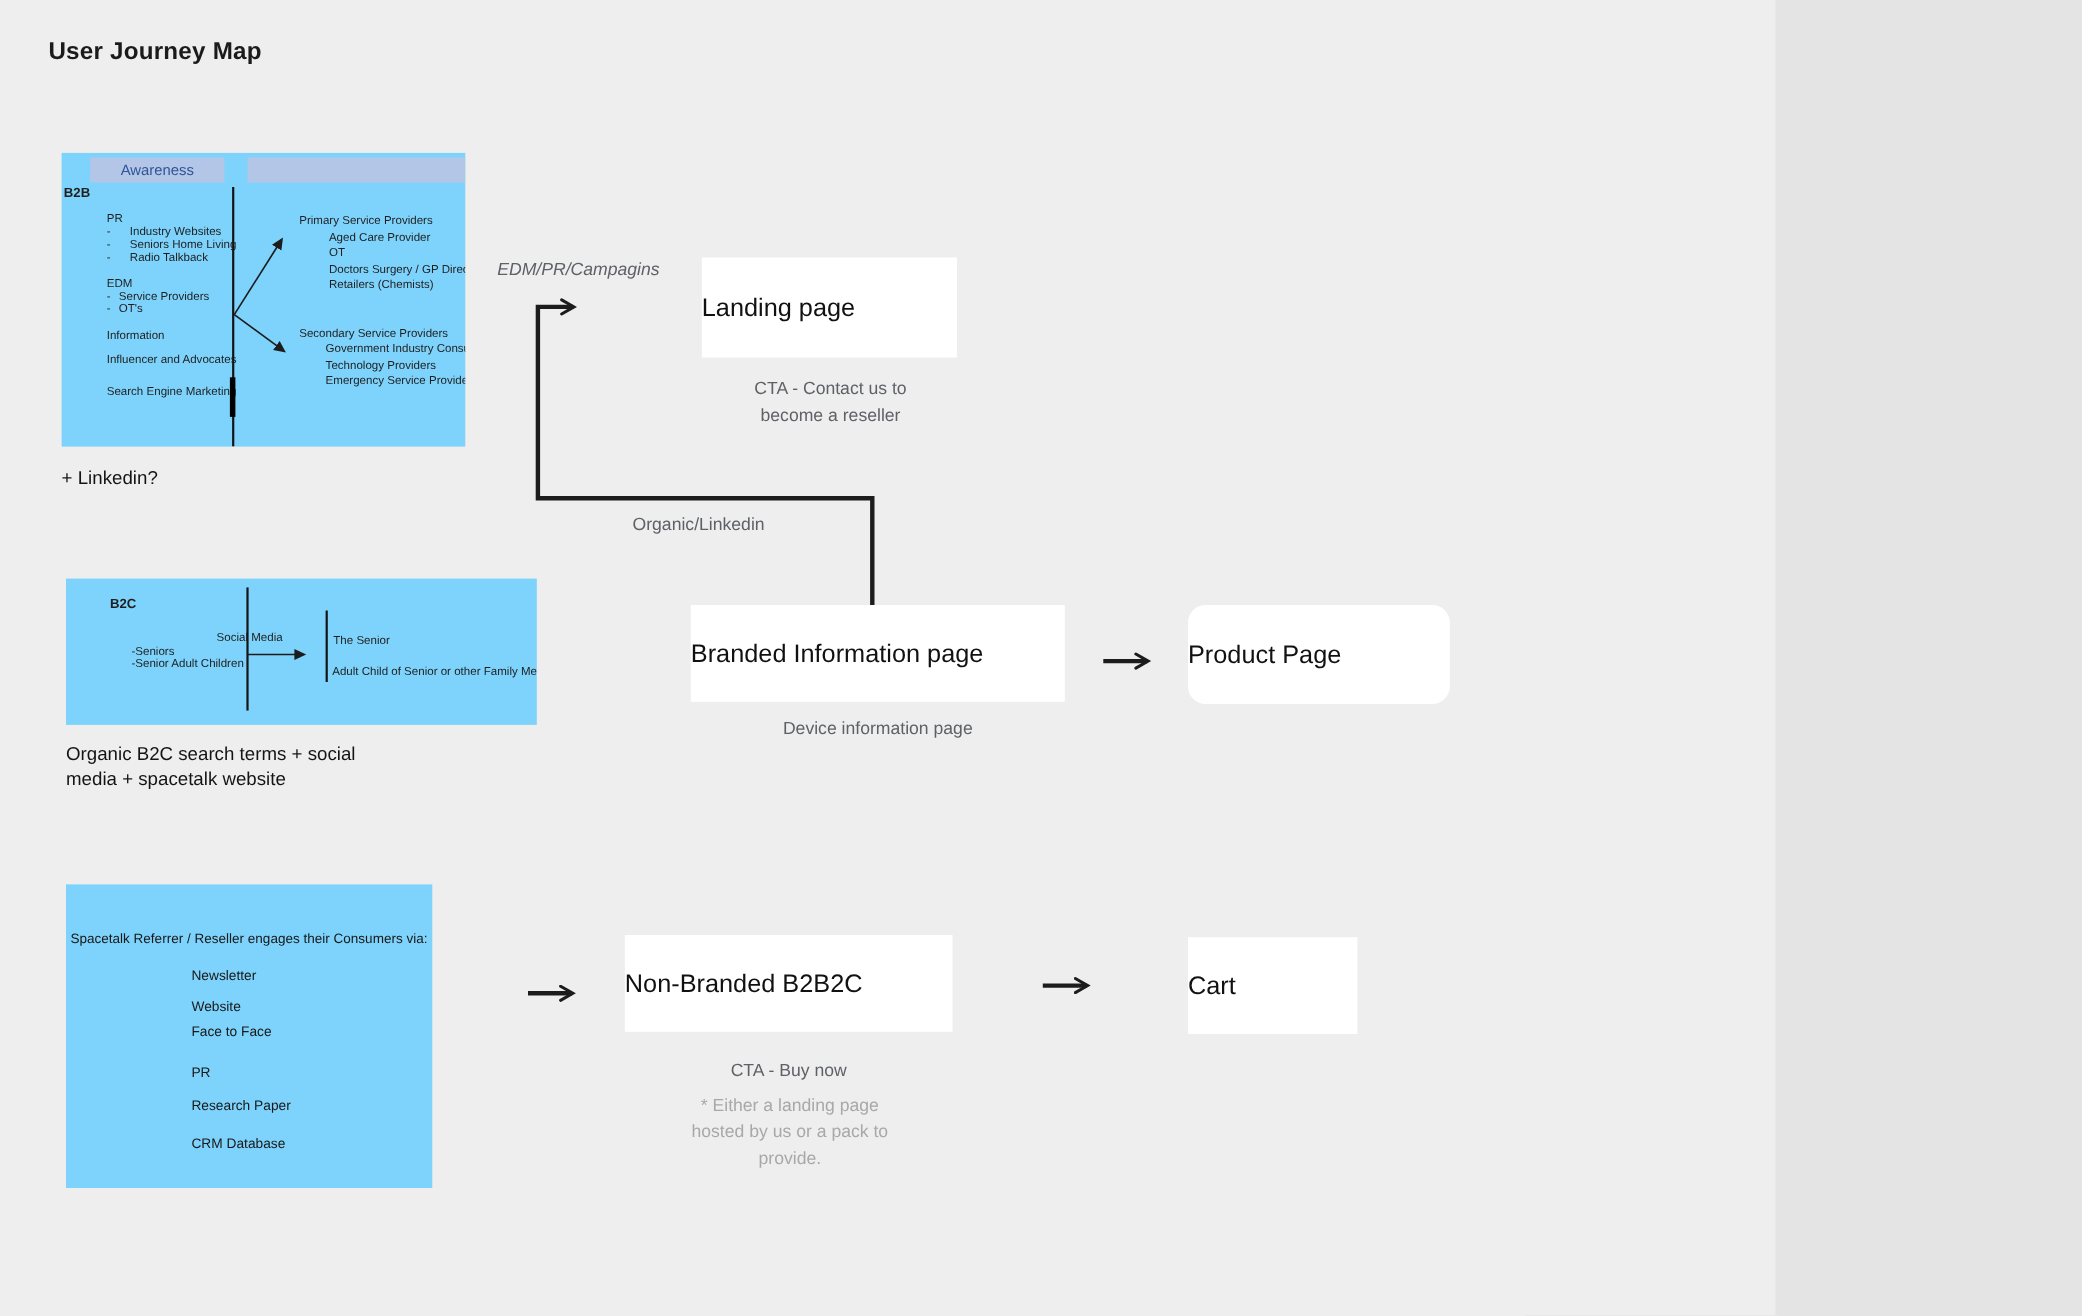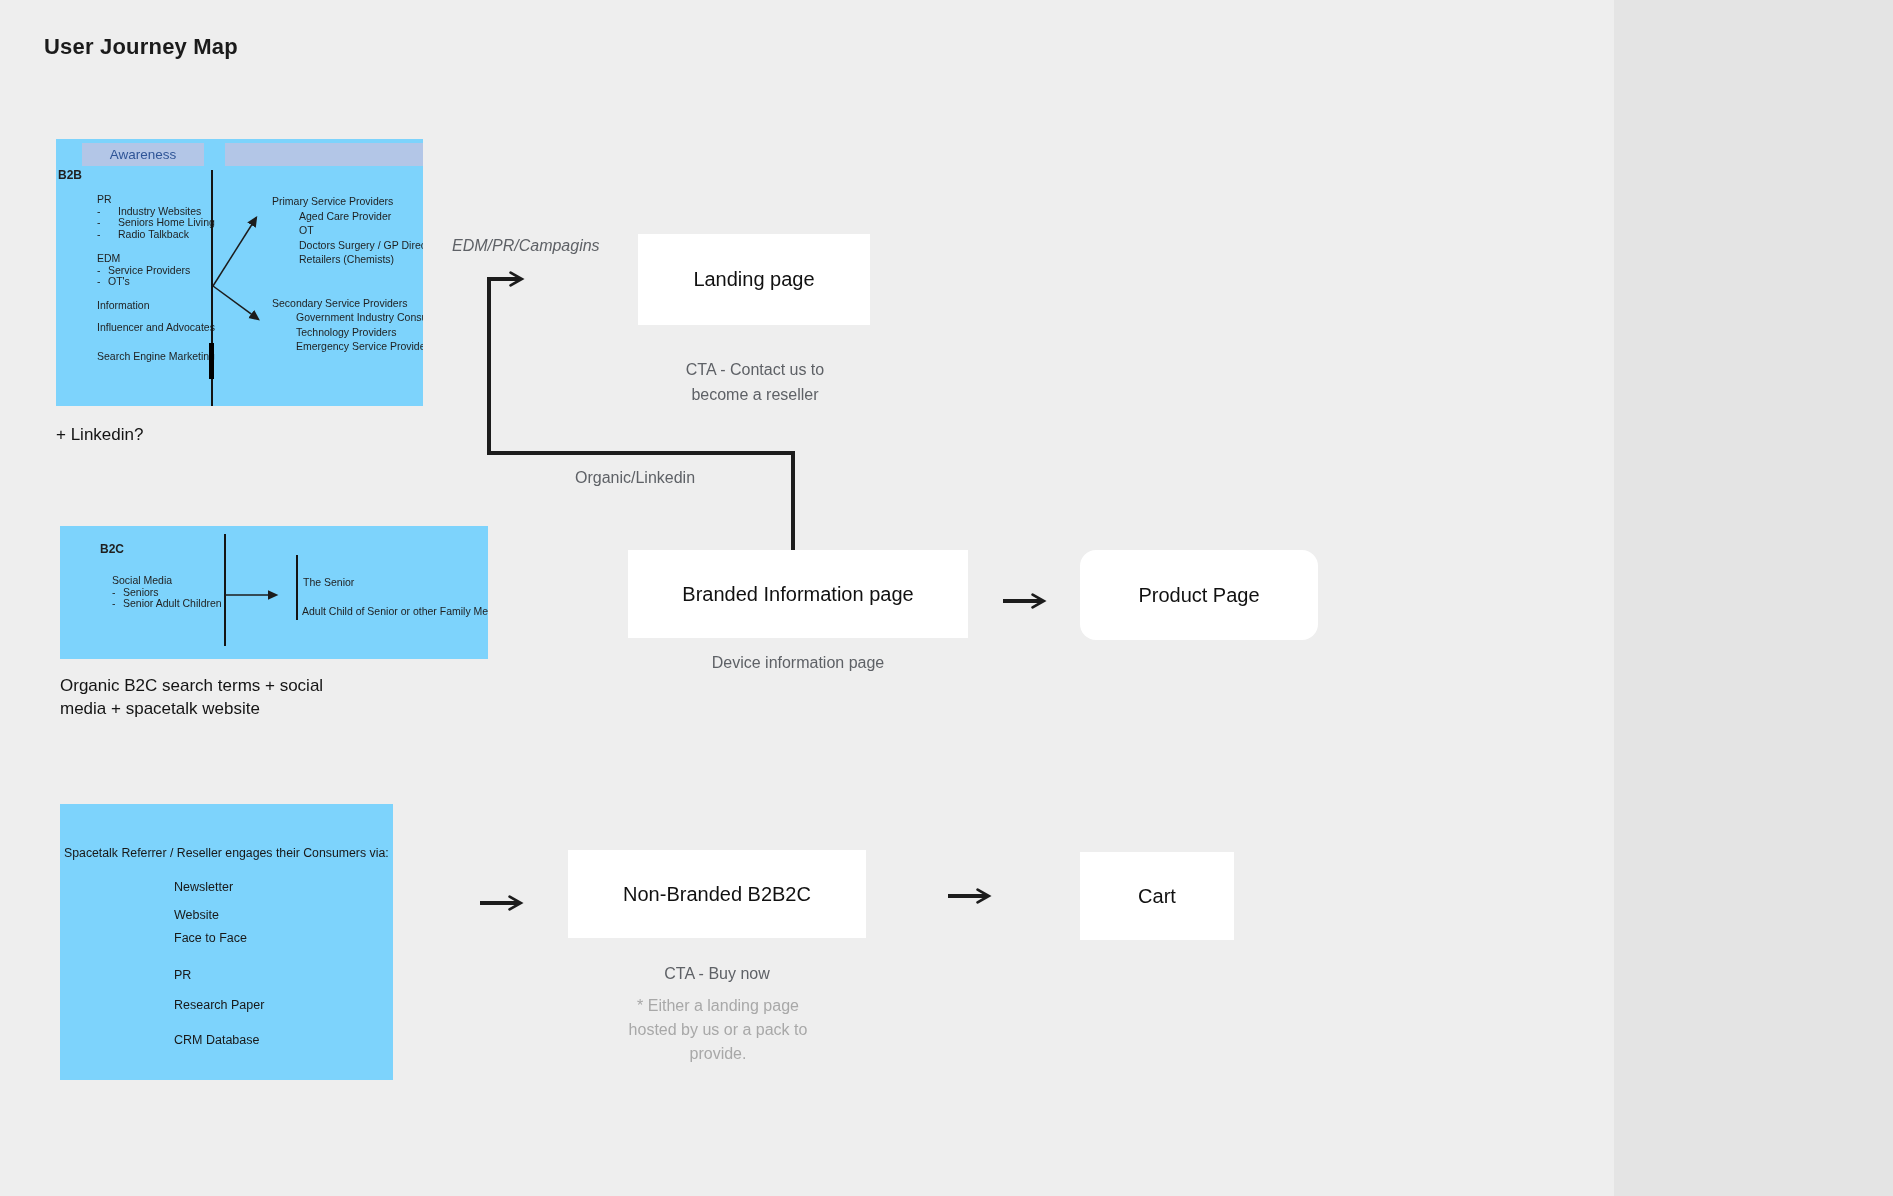--- a/index.html
+++ b/index.html
@@ -1,28 +1,28 @@
 <!DOCTYPE html>
 <html><head>
 <meta charset="utf-8">
 <style>
   html,body{margin:0;padding:0;background:#e4e4e4;}
   .canvas{
     position:relative;width:1614px;height:1196px;background:#eeeeee;
     font-family:"Liberation Sans",sans-serif;overflow:hidden;
   }
-  .abs{position:absolute;}
+  .abs{position:absolute;text-align:right;}
   .title{
     position:absolute;left:44px;top:34px;margin:0;
     font-size:22px;font-weight:bold;color:#1b1b1b;letter-spacing:.2px;
   }
   
   .node{
-    position:absolute;background:#ffffff;display:flex;align-items:center;justify-content:center;
-    color:#111;font-size:20px;font-weight:400;
+    position:absolute;background:#ffffff;display:flex;align-items:center;justify-content:flex-start;
+    color:#111;font-size:23px;font-weight:400;
   }
   
   .lbl{position:absolute;color:#5e6166;font-size:16px;}
   .lbl.center{text-align:center;line-height:25px;}
   .faint{position:absolute;color:#a8a8a8;font-size:16px;text-align:center;line-height:24px;}
   .black-note{position:absolute;color:#141414;}
   
   .img-box{position:absolute;background:#7dd3fc;overflow:hidden;color:#1f1f1f;}
   .img-box .b{font-weight:bold;}
   .bar{position:absolute;background:#b3c6e7;height:23px;display:flex;align-items:center;justify-content:center;}
@@ -143,21 +143,21 @@
   <div class="node" style="left:1080px;top:852px;width:154px;height:88px;">
     <span>Cart</span>
   </div>
 
   <div class="black-note" style="left:56px;top:425px;font-size:17px;">+ Linkedin?</div>
 
   <div class="lbl" style="left:452px;top:237px;font-style:italic;">EDM/PR/Campagins</div>
 
   <div class="lbl" style="left:575px;top:469px;">Organic/Linkedin</div>
 
-  <div class="lbl center" style="left:630px;top:357px;width:250px;">
+  <div class="lbl center" style="left:630px;top:341px;width:250px;">
     <div>CTA - Contact us to</div>
     <div>become a reseller</div>
   </div>
 
   <div class="black-note" style="left:60px;top:674px;font-size:17px;line-height:23px;">
     <div>Organic B2C search terms + social</div>
     <div>media + spacetalk website</div>
   </div>
 
   <div class="lbl center" style="left:628px;top:650px;width:340px;">Device information page</div>

